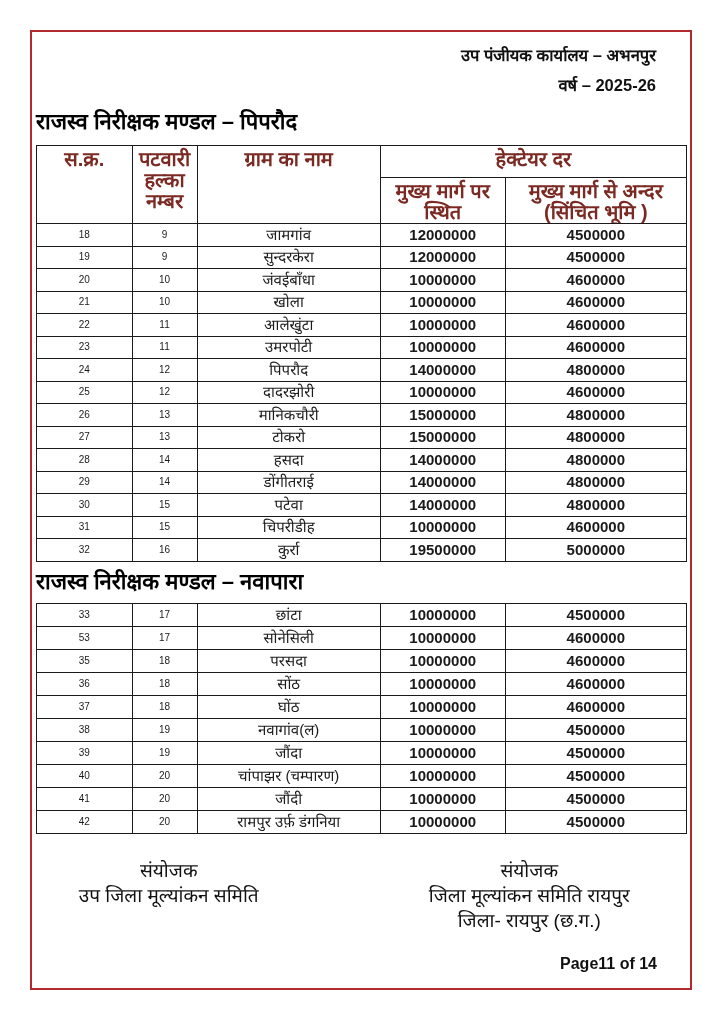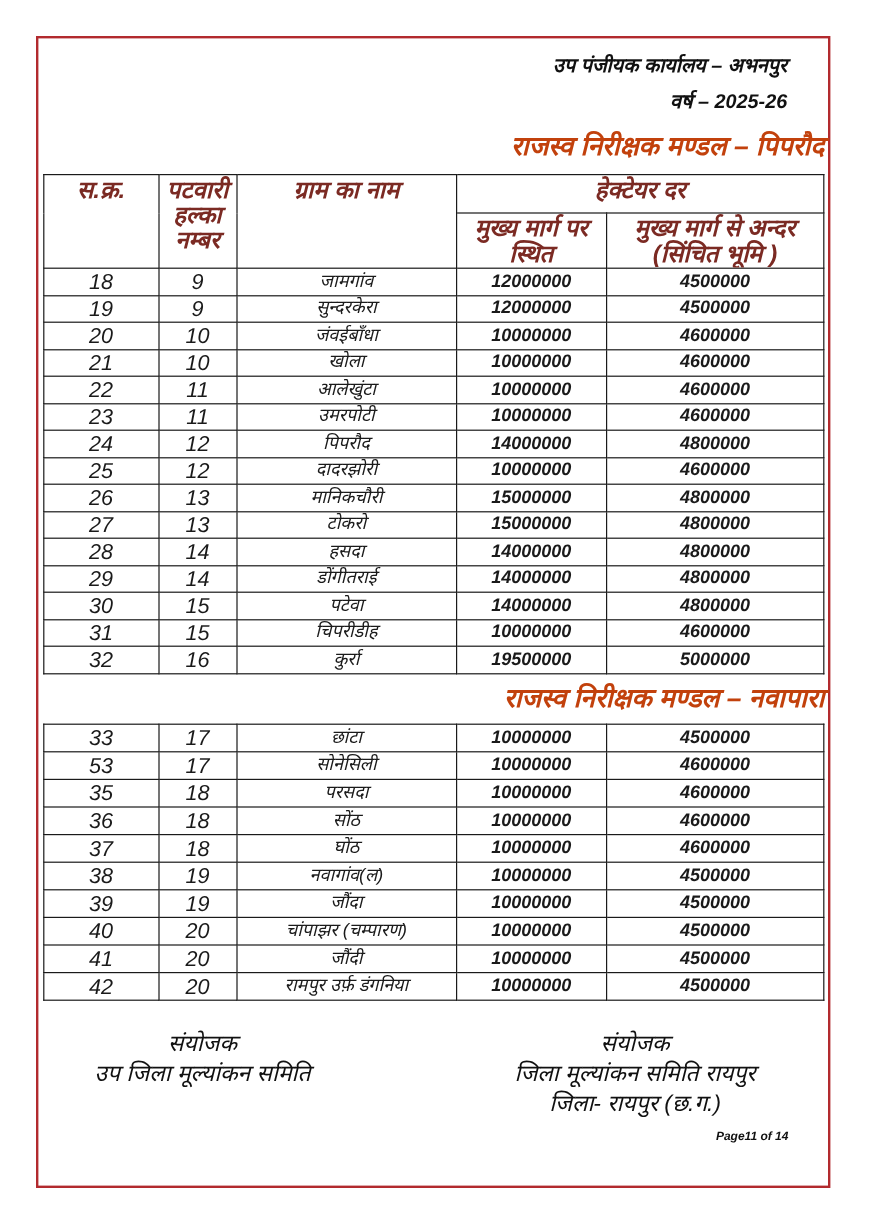--- a/index.html
+++ b/index.html
@@ -4,44 +4,44 @@
 <style>
   html,body{margin:0;padding:0;background:#ffffff;}
   body{
     width:724px;height:1024px;
     font-family:"Liberation Sans",sans-serif;
     color:#1a1a1a;
     position:relative;
     overflow:hidden;
   }
   .page{
-    position:absolute;left:0;top:0;width:724px;height:884px;background:#fff;font-style:italic;
+    position:absolute;left:0;top:0;width:724px;height:884px;background:#fff;
   }
   .frame{
     position:absolute;left:30px;top:30px;width:662px;height:960px;
     border:2.5px solid #b22a2e;
     box-sizing:border-box;
     pointer-events:none;
   }
   .content{
     position:absolute;left:36px;top:40px;width:651px;
   }
   .head-right{
     text-align:right;
     padding-right:31px;
     font-weight:bold;
     font-size:16.5px;
     line-height:30px;
     color:#111;
   }
   .section-title{
-    text-align:right;
+    text-align:left;
     font-size:22px;
     font-weight:bold;
-    color:#c2410c;
+    color:#000000;
     margin:9px 0 10px 0;
     line-height:26px;
   }
   .section-title.second{margin:7px 0 8px 0;}
   table{
     border-collapse:collapse;
     width:651px;
     table-layout:fixed;
   }
   col.c0{width:14.7%;} col.c1{width:10%;} col.c2{width:28.2%;}
@@ -61,21 +61,21 @@
     line-height:21px;
   }
   thead tr.h1 th{height:28px;}
   thead tr.h2 th{height:40px;vertical-align:top;}
   tbody td{
     height:21.5px;
     font-size:15px;
     line-height:20px;
     vertical-align:middle;
   }
-  td.c0,td.c1{font-weight:normal;font-size:18px;}
+  td.c0,td.c1{font-weight:normal;font-size:10px;}
   td.c2{font-weight:normal;}
   td.c3,td.c4{font-weight:bold;}
   .tbl2 tbody td{height:22px;}
   .footer{
     margin-top:24px;
     display:flex;
     width:651px;
   }
   .footer-col{
     width:50%;
@@ -83,22 +83,22 @@
     font-size:19px;
     line-height:25px;
     color:#111;
   }
   .footer-col.left{padding-right:60px;box-sizing:border-box;}
   .footer-col.right{padding-left:10px;box-sizing:border-box;}
   .page-num{
     text-align:right;
     padding-right:30px;
     font-weight:bold;
-    font-size:10px;
-    margin-top:9px;
+    font-size:16px;
+    margin-top:22px;
     color:#111;
   }
 </style>
 </head>
 <body>
 
 <div class="page">
   <div class="frame"></div>
 
   <div class="content">

